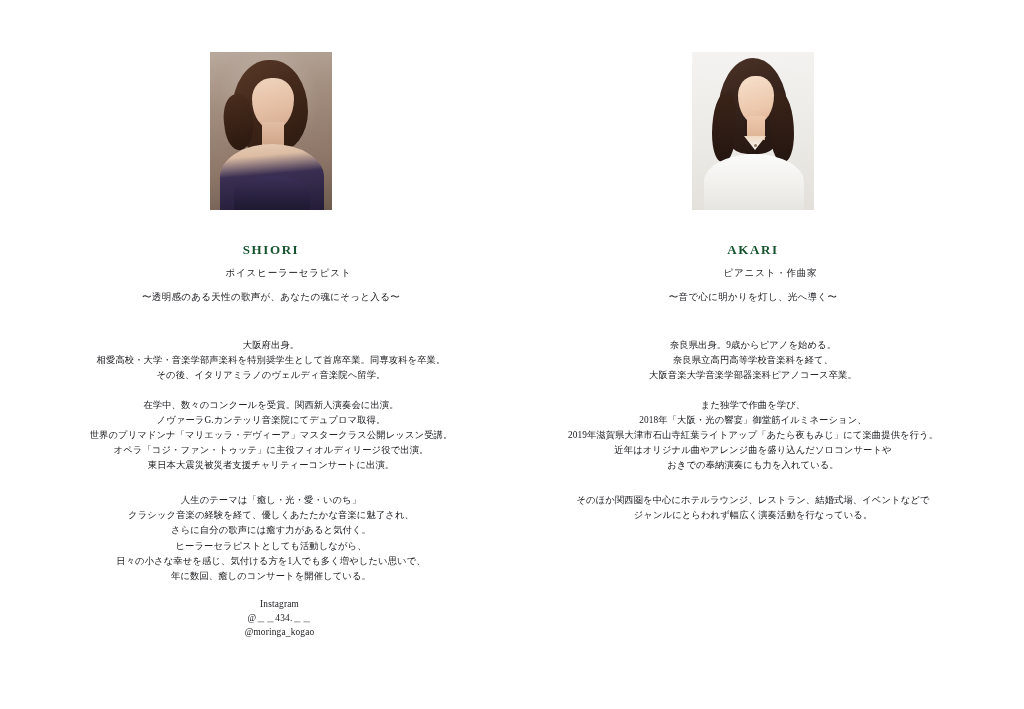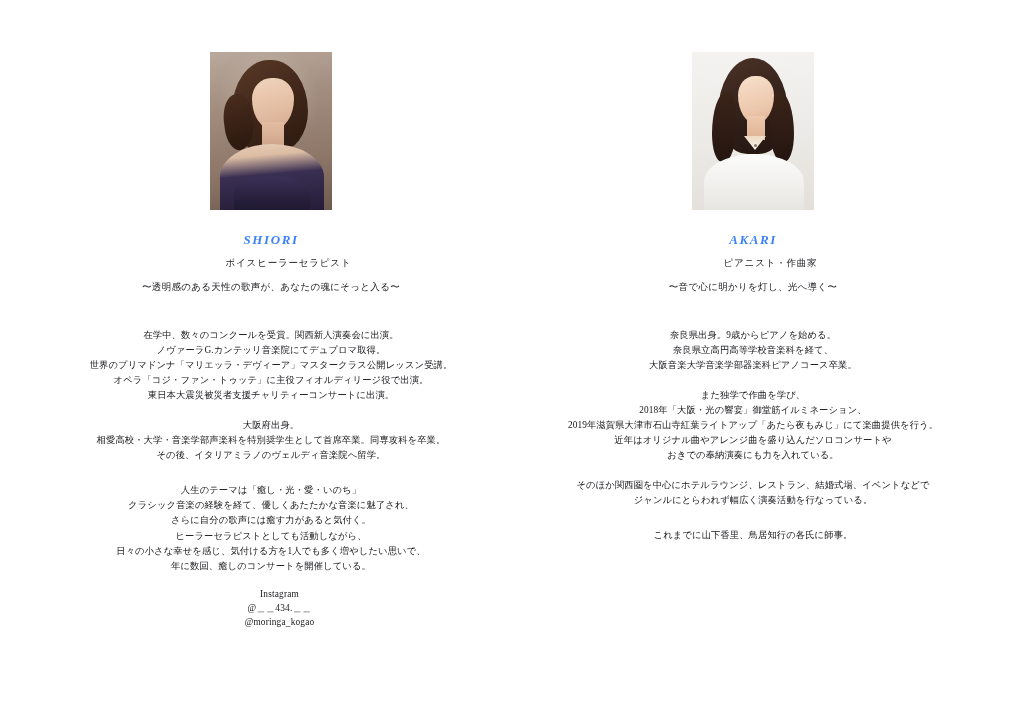--- a/index.html
+++ b/index.html
@@ -170,27 +170,26 @@
     position: absolute;
     left: 62px;
     top: 92px;
     width: 3px;
     height: 3px;
     border-radius: 50%;
     background: #8d7a5e;
   }
 
   .name {
-    margin-top: 22px;
+    margin-top: 32px;
     font-size: 13px;
     font-weight: bold;
     letter-spacing: 1.6px;
-    color: #3b82f6;
+    color: #14532d;
     font-family: "Liberation Serif", serif;
-    font-style: italic;
   }
   .role {
     margin-top: 9px;
     font-size: 9.5px;
     letter-spacing: 0.8px;
     color: #1b1c20;
     margin-left: 35px;
   }
   .tagline {
     margin-top: 11px;
@@ -237,22 +236,22 @@
         <div class="ph-hair2"></div>
         <div class="ph-face"></div>
         <div class="ph-neck"></div>
         <div class="ph-shoulders"></div>
         <div class="ph-dress"></div>
       </div>
       <div class="name">SHIORI</div>
       <div class="role">ボイスヒーラーセラピスト</div>
       <div class="tagline">〜透明感のある天性の歌声が、あなたの魂にそっと入る〜</div>
       <div class="bio">
+        <p class="bio-para">大阪府出身。<br>相愛高校・大学・音楽学部声楽科を特別奨学生として首席卒業。同専攻科を卒業。<br>その後、イタリアミラノのヴェルディ音楽院へ留学。</p>
         <p class="bio-para">在学中、数々のコンクールを受賞。関西新人演奏会に出演。<br>ノヴァーラG.カンテッリ音楽院にてデュプロマ取得。<br>世界のプリマドンナ「マリエッラ・デヴィーア」マスタークラス公開レッスン受講。<br>オペラ「コジ・ファン・トゥッテ」に主役フィオルディリージ役で出演。<br>東日本大震災被災者支援チャリティーコンサートに出演。</p>
-        <p class="bio-para">大阪府出身。<br>相愛高校・大学・音楽学部声楽科を特別奨学生として首席卒業。同専攻科を卒業。<br>その後、イタリアミラノのヴェルディ音楽院へ留学。</p>
         <p class="bio-para">人生のテーマは「癒し・光・愛・いのち」<br>クラシック音楽の経験を経て、優しくあたたかな音楽に魅了され、<br>さらに自分の歌声には癒す力があると気付く。<br>ヒーラーセラピストとしても活動しながら、<br>日々の小さな幸せを感じ、気付ける方を1人でも多く増やしたい思いで、<br>年に数回、癒しのコンサートを開催している。</p>
       </div>
       <div class="links">
         <div class="link-line">Instagram</div>
         <div class="link-line">@＿＿434.＿＿</div>
         <div class="link-line">@moringa_kogao</div>
       </div>
     </div>
 
     <div class="profile profile-right">
@@ -266,18 +265,17 @@
         <div class="pa-collar"></div>
         <div class="pa-pendant"></div>
       </div>
       <div class="name">AKARI</div>
       <div class="role">ピアニスト・作曲家</div>
       <div class="tagline">〜音で心に明かりを灯し、光へ導く〜</div>
       <div class="bio">
         <p class="bio-para">奈良県出身。9歳からピアノを始める。<br>奈良県立高円高等学校音楽科を経て、<br>大阪音楽大学音楽学部器楽科ピアノコース卒業。</p>
         <p class="bio-para">また独学で作曲を学び、<br>2018年「大阪・光の響宴」御堂筋イルミネーション、<br>2019年滋賀県大津市石山寺紅葉ライトアップ「あたら夜もみじ」にて楽曲提供を行う。<br>近年はオリジナル曲やアレンジ曲を盛り込んだソロコンサートや<br>おきでの奉納演奏にも力を入れている。</p>
         <p class="bio-para">そのほか関西圏を中心にホテルラウンジ、レストラン、結婚式場、イベントなどで<br>ジャンルにとらわれず幅広く演奏活動を行なっている。</p>
-        <p class="bio-para">これまでに山下香里、鳥居知行の各氏に師事。</p>
       </div>
     </div>
 
   </div>
 </div>
 
 </body></html>

